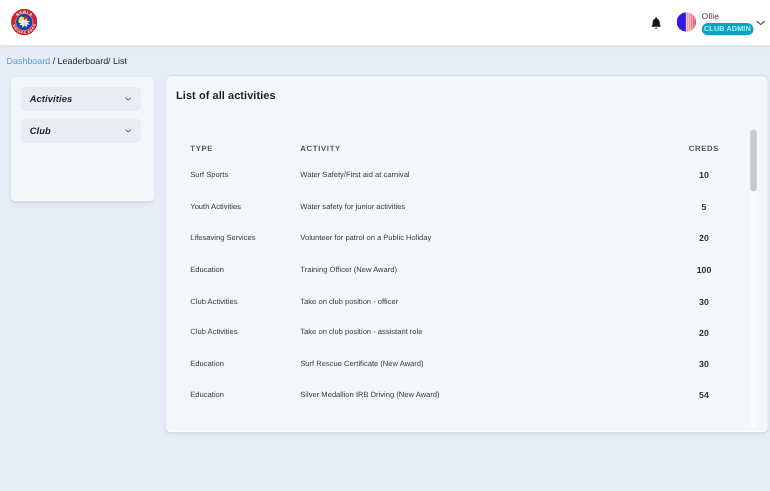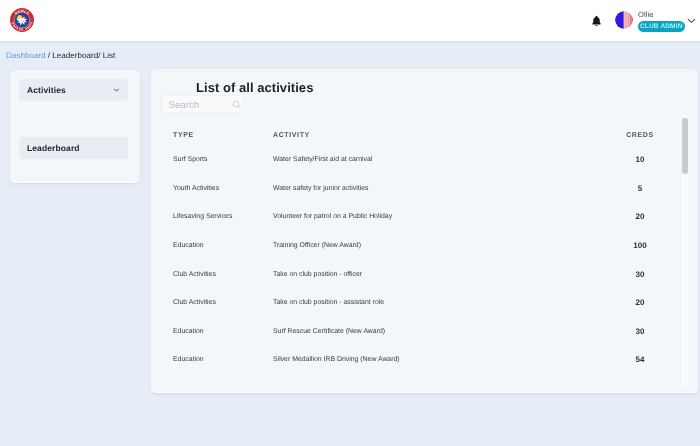--- a/index.html
+++ b/index.html
@@ -15,27 +15,27 @@
   .user-name{position:absolute;left:638px;top:10px;font-size:7.6px;color:#3c4149;letter-spacing:.1px;line-height:9px;}
   .role-badge{position:absolute;left:638px;top:20.5px;height:11px;background:#0fa2be;border-radius:6px;
       color:#9ef4ff;font-size:6.6px;font-weight:bold;letter-spacing:.1px;padding:0 2px;line-height:11.3px;
       white-space:nowrap;box-sizing:border-box;}
   .chev-top{position:absolute;left:687px;top:17.6px;width:9px;height:5.6px;line-height:0;}
   
   .breadcrumb{position:absolute;left:6px;top:51px;font-size:8.1px;color:#22272d;white-space:nowrap;line-height:10px;}
   .breadcrumb .lnk{color:#5d9ad3;}
   
   .card{position:absolute;background:#f4f7f9;border-radius:5px;box-shadow:0 1px 2px rgba(70,85,105,.07),0 2px 5px rgba(70,85,105,.055),0 0 1px rgba(70,85,105,.09),inset 0 -1px 0 rgba(255,255,255,.95);}
-  .side-card{left:10px;top:70px;width:130px;height:113px;}
+  .side-card{left:10px;top:70px;width:130px;height:113px;font-style:italic;}
   .side-item{position:absolute;left:9px;width:109px;height:22px;background:#e9ecf3;border-radius:4px;}
   .side-item .lbl{position:absolute;left:8px;top:6.2px;font-size:8.5px;font-weight:bold;color:#212529;letter-spacing:.1px;}
   .side-item .chev{position:absolute;left:94px;top:9px;width:7px;height:4px;line-height:0;}
   
   .main-card{left:151px;top:69px;width:547px;height:324px;}
-  .main-title{position:absolute;left:9px;top:12.5px;font-size:13px;font-weight:bold;color:#1d2125;letter-spacing:.05px;line-height:11px;margin-left:36px;}
+  .main-title{position:absolute;left:9px;top:12.5px;font-size:10px;font-weight:bold;color:#1d2125;letter-spacing:.05px;line-height:11px;}
   .search{position:absolute;left:10px;top:26px;width:83px;height:18px;background:#f8fafb;border:1px solid #edf0f4;border-radius:4px;box-sizing:border-box;}
   .search .ph{position:absolute;left:6.5px;top:4px;font-size:9.7px;color:#b8bec6;line-height:11px;}
   .search .mg{position:absolute;left:70px;top:3.8px;width:10px;height:10px;line-height:0;}
   
   table{position:absolute;left:22px;top:61.5px;width:494px;border-collapse:collapse;table-layout:fixed;}
   col.c0{width:100px;}
   col.c1{width:340px;}
   col.c2{width:54px;}
   th{font-size:7px;font-weight:bold;color:#4c545e;letter-spacing:.62px;text-align:left;padding:0;
      height:15.5px;vertical-align:top;line-height:9px;}
@@ -137,36 +137,30 @@
   <span class="lnk">Dashboard</span><span> / Leaderboard/ List</span>
 </div>
 
 <div class="card side-card" id="sidebar">
       <div class="side-item" style="top: 9px;">
         <span class="lbl">Activities</span>
         <span class="chev"><svg viewBox="0 0 10 7" width="7" height="4">
             <path d="M1.2 2.1 L5 5.0 L8.8 2.1" fill="none" stroke="#3b4047" stroke-width="1.5" stroke-linecap="round" stroke-linejoin="round"></path>
           </svg></span>
       </div>
-      <div class="side-item" style="top: 67px;">
-        <span class="lbl">Leaderboard</span>
+      <div class="side-item" style="top: 38px;">
+        <span class="lbl">Club</span>
+        <span class="chev"><svg viewBox="0 0 10 7" width="7" height="4">
+            <path d="M1.2 2.1 L5 5.0 L8.8 2.1" fill="none" stroke="#3b4047" stroke-width="1.5" stroke-linecap="round" stroke-linejoin="round"></path>
+          </svg></span>
       </div>
     </div>
 
 <div class="card main-card">
   <div class="main-title">List of all activities</div>
-  <div class="search">
-    <div class="ph">Search</div>
-    <div class="mg">
-      <svg viewBox="0 0 12 12" width="10" height="10">
-            <circle cx="4.9" cy="4.9" r="3.5" fill="none" stroke="#c4cad1" stroke-width="1"></circle>
-            <path d="M7.6 7.6 L10.6 10.6" stroke="#c4cad1" stroke-width="1" stroke-linecap="round"></path>
-          </svg>
-    </div>
-  </div>
   <table id="tbl">
         <colgroup>
           <col class="c0">
           <col class="c1">
           <col class="c2">
         </colgroup>
         <thead>
           <tr>
             <th class=" c0">TYPE</th>
             <th class=" c1">ACTIVITY</th>

